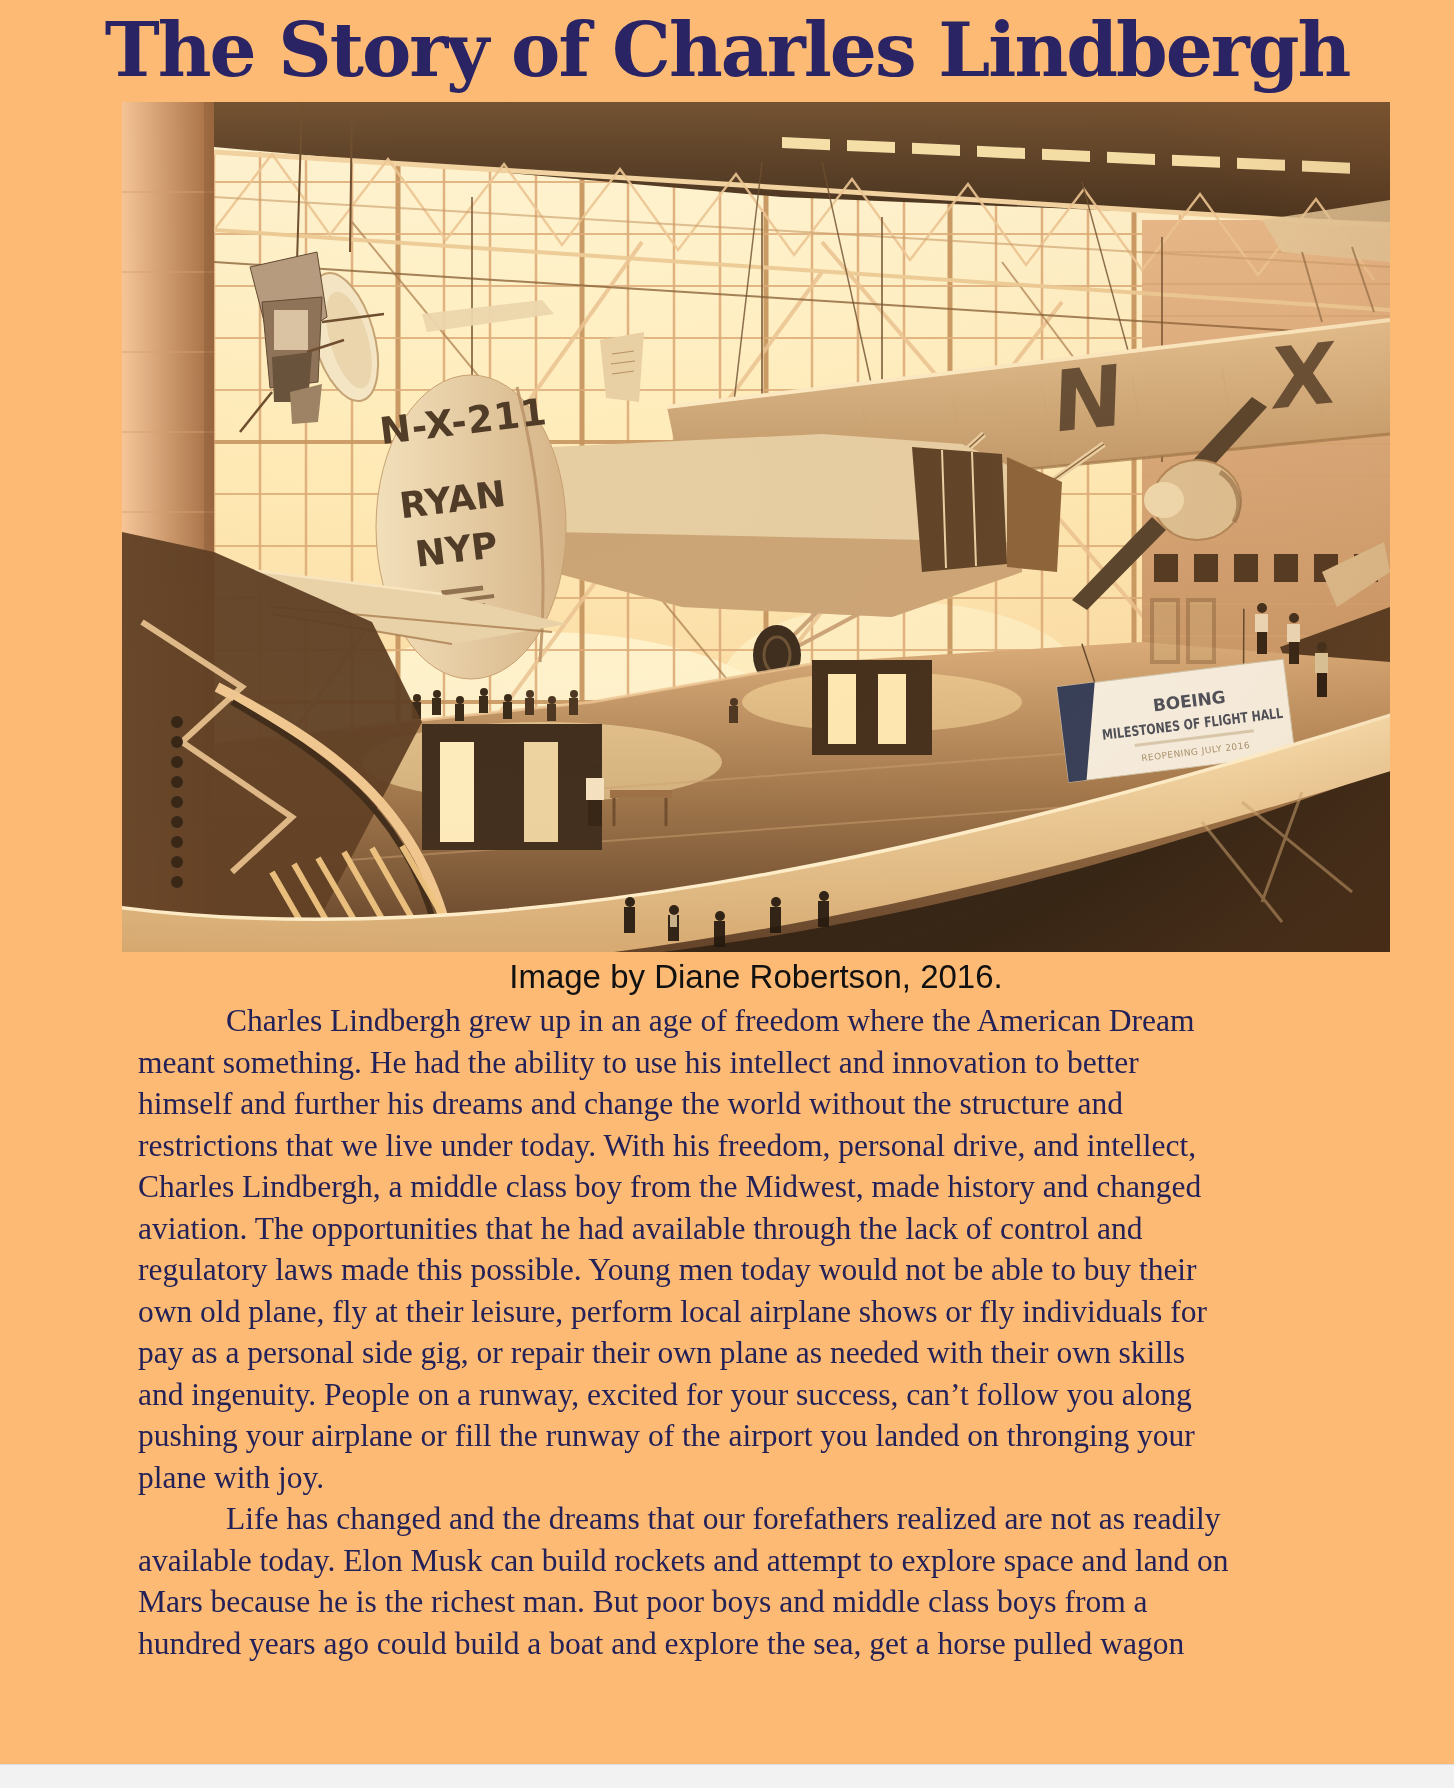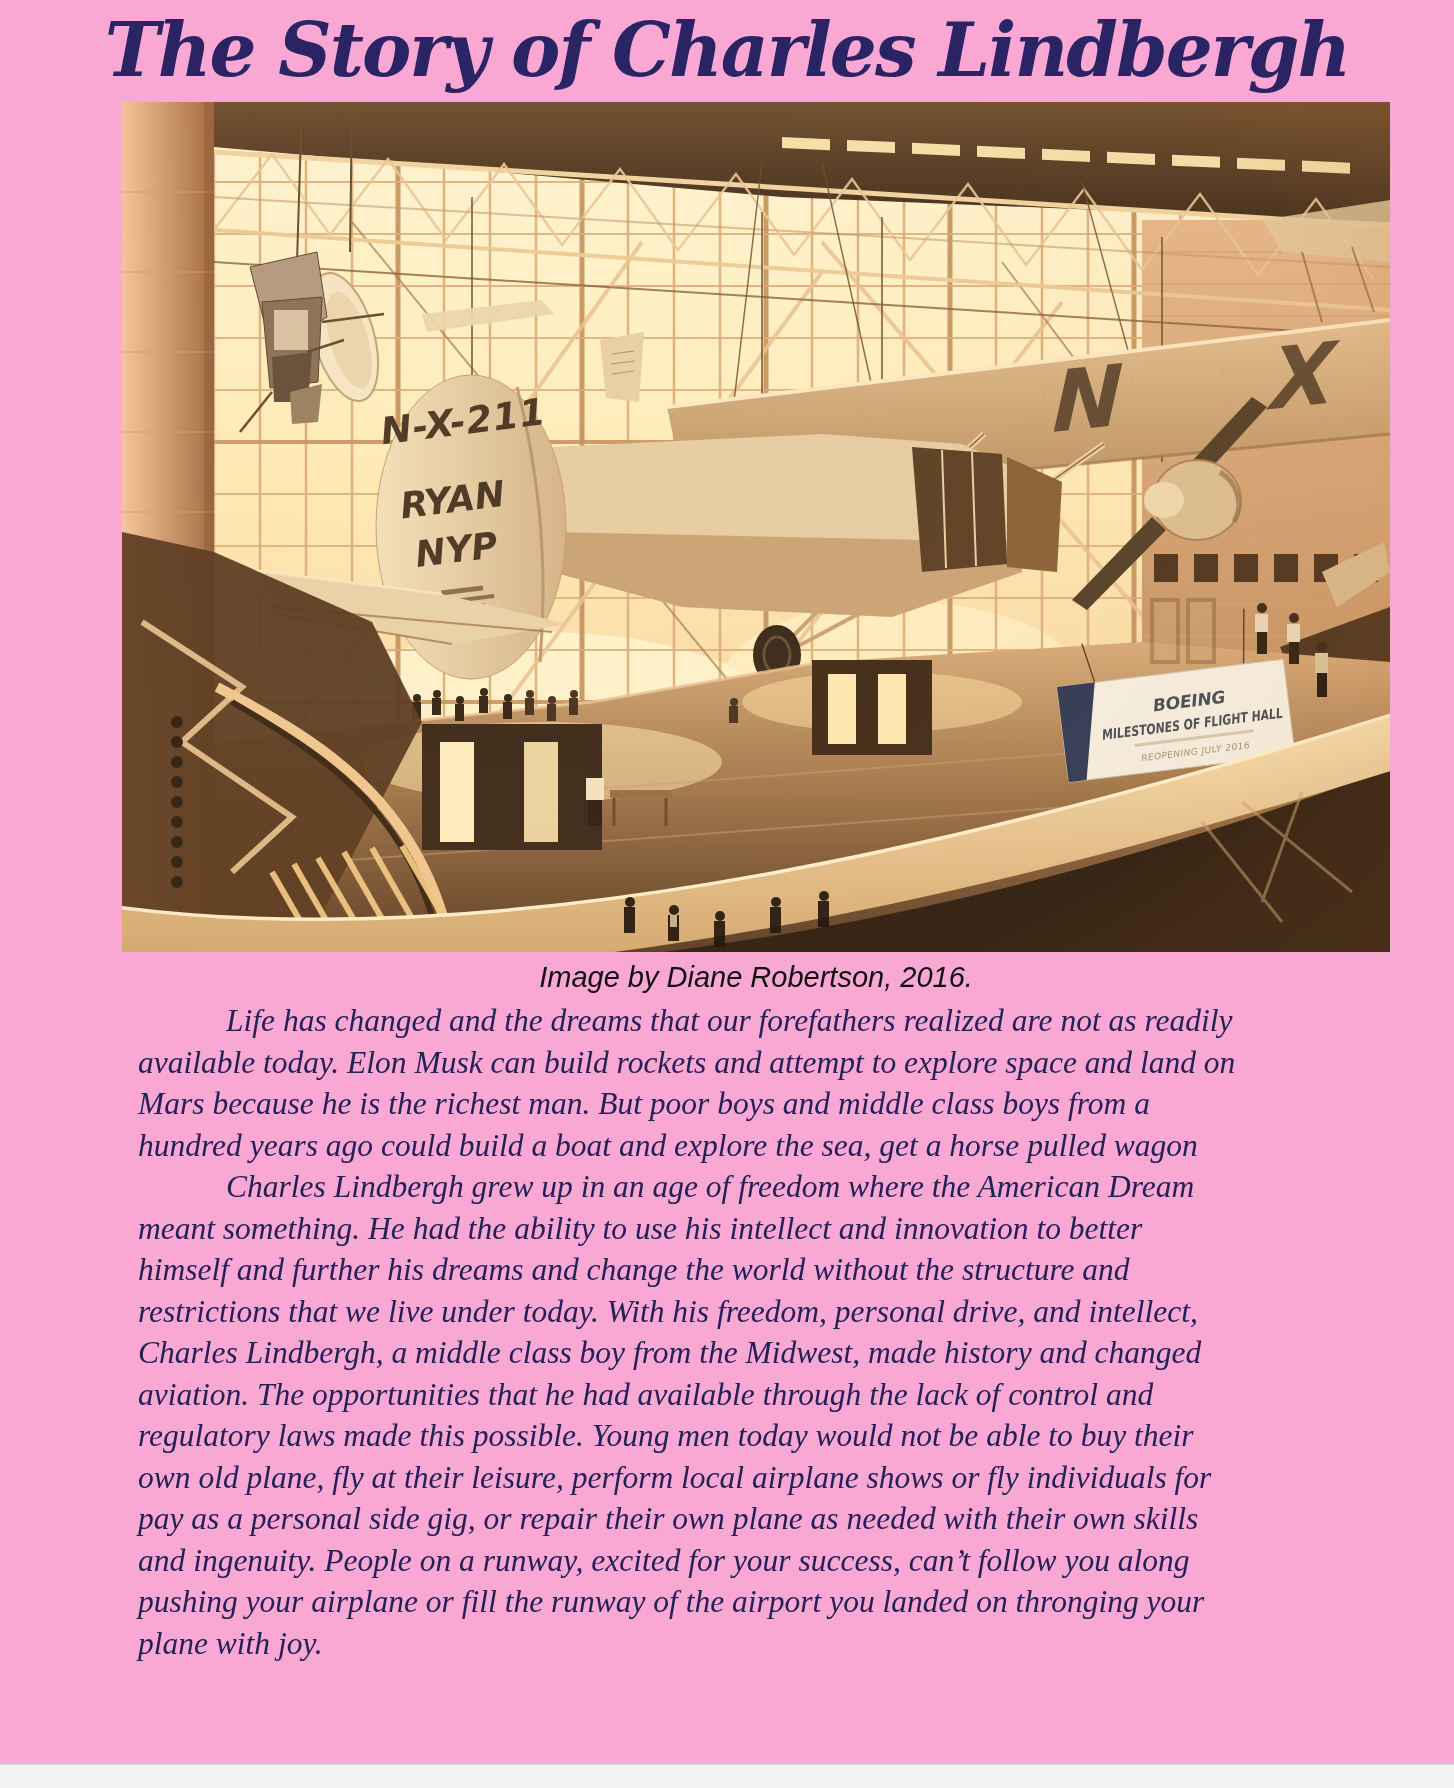--- a/index.html
+++ b/index.html
@@ -1,24 +1,24 @@
 <!DOCTYPE html>
 <html><head>
 <meta charset="utf-8">
 <style>
   html,body{margin:0;padding:0;background:#ffffff;}
-  .page{position:relative;width:1454px;height:1788px;background:#f9a8d4;overflow:hidden;
-        font-family:"Liberation Serif",serif;font-style:italic;}
+  .page{position:relative;width:1454px;height:1788px;background:#fdba74;overflow:hidden;
+        font-family:"Liberation Serif",serif;}
   .title{margin:4px 0 0 93px;width:1268px;text-align:center;
          font-family:"DejaVu Serif",serif;font-weight:bold;font-size:74px;line-height:92px;
          letter-spacing:-2px;color:#2a2465;}
   .photo-wrap{margin:6px 0 0 122px;width:1268px;height:850px;}
   .photo-wrap svg{display:block;width:1268px;height:850px;}
   .caption{margin:10px 0 0 122px;width:1268px;text-align:center;
-           font-family:"Liberation Sans",sans-serif;font-size:29px;line-height:30px;color:#111111;}
+           font-family:"Liberation Sans",sans-serif;font-size:33px;line-height:30px;color:#111111;}
   .heading{margin:14px 0 0 120px;font-family:"DejaVu Serif",serif;font-weight:bold;
            font-size:44px;line-height:52px;color:#2a2465;}
   .para{margin:8px 60px 0 138px;width:1260px;font-size:31.5px;line-height:41.5px;
         color:#232157;white-space:pre-line;text-indent:88px;}
   .para + .para{margin-top:0;}
   .page-gap{position:absolute;left:0;top:1764px;width:1454px;height:24px;
             background:#f2f2f2;border-top:1px solid #dddddd;}
   .fin-letters{font-family:"DejaVu Sans",sans-serif;font-weight:bold;fill:#4e3a26;}
   .banner-text{font-family:"DejaVu Sans",sans-serif;font-weight:bold;fill:#474c59;}
 </style>
@@ -313,31 +313,31 @@
         <path stroke="#c9a473" stroke-width="3" opacity="0.55" fill="none" d="M1080,720L1160,820 M1120,700L1230,790 M1180,690L1140,800"></path>
       </g>
 
       <rect x="0" y="0" width="1268" height="850" fill="url(#vig)"></rect>
     </svg>
   </div>
 
   <div class="caption">Image by Diane Robertson, 2016.</div>
 
 
-  <p class="para">Life has changed and the dreams that our forefathers realized are not as readily
-available today. Elon Musk can build rockets and attempt to explore space and land on
-Mars because he is the richest man. But poor boys and middle class boys from a
-hundred years ago could build a boat and explore the sea, get a horse pulled wagon</p>
   <p class="para">Charles Lindbergh grew up in an age of freedom where the American Dream
 meant something. He had the ability to use his intellect and innovation to better
 himself and further his dreams and change the world without the structure and
 restrictions that we live under today. With his freedom, personal drive, and intellect,
 Charles Lindbergh, a middle class boy from the Midwest, made history and changed
 aviation. The opportunities that he had available through the lack of control and
 regulatory laws made this possible. Young men today would not be able to buy their
 own old plane, fly at their leisure, perform local airplane shows or fly individuals for
 pay as a personal side gig, or repair their own plane as needed with their own skills
 and ingenuity. People on a runway, excited for your success, can’t follow you along
 pushing your airplane or fill the runway of the airport you landed on thronging your
 plane with joy.</p>
+  <p class="para">Life has changed and the dreams that our forefathers realized are not as readily
+available today. Elon Musk can build rockets and attempt to explore space and land on
+Mars because he is the richest man. But poor boys and middle class boys from a
+hundred years ago could build a boat and explore the sea, get a horse pulled wagon</p>
 
   <div class="page-gap"></div>
 </div>
 
 </body></html>

